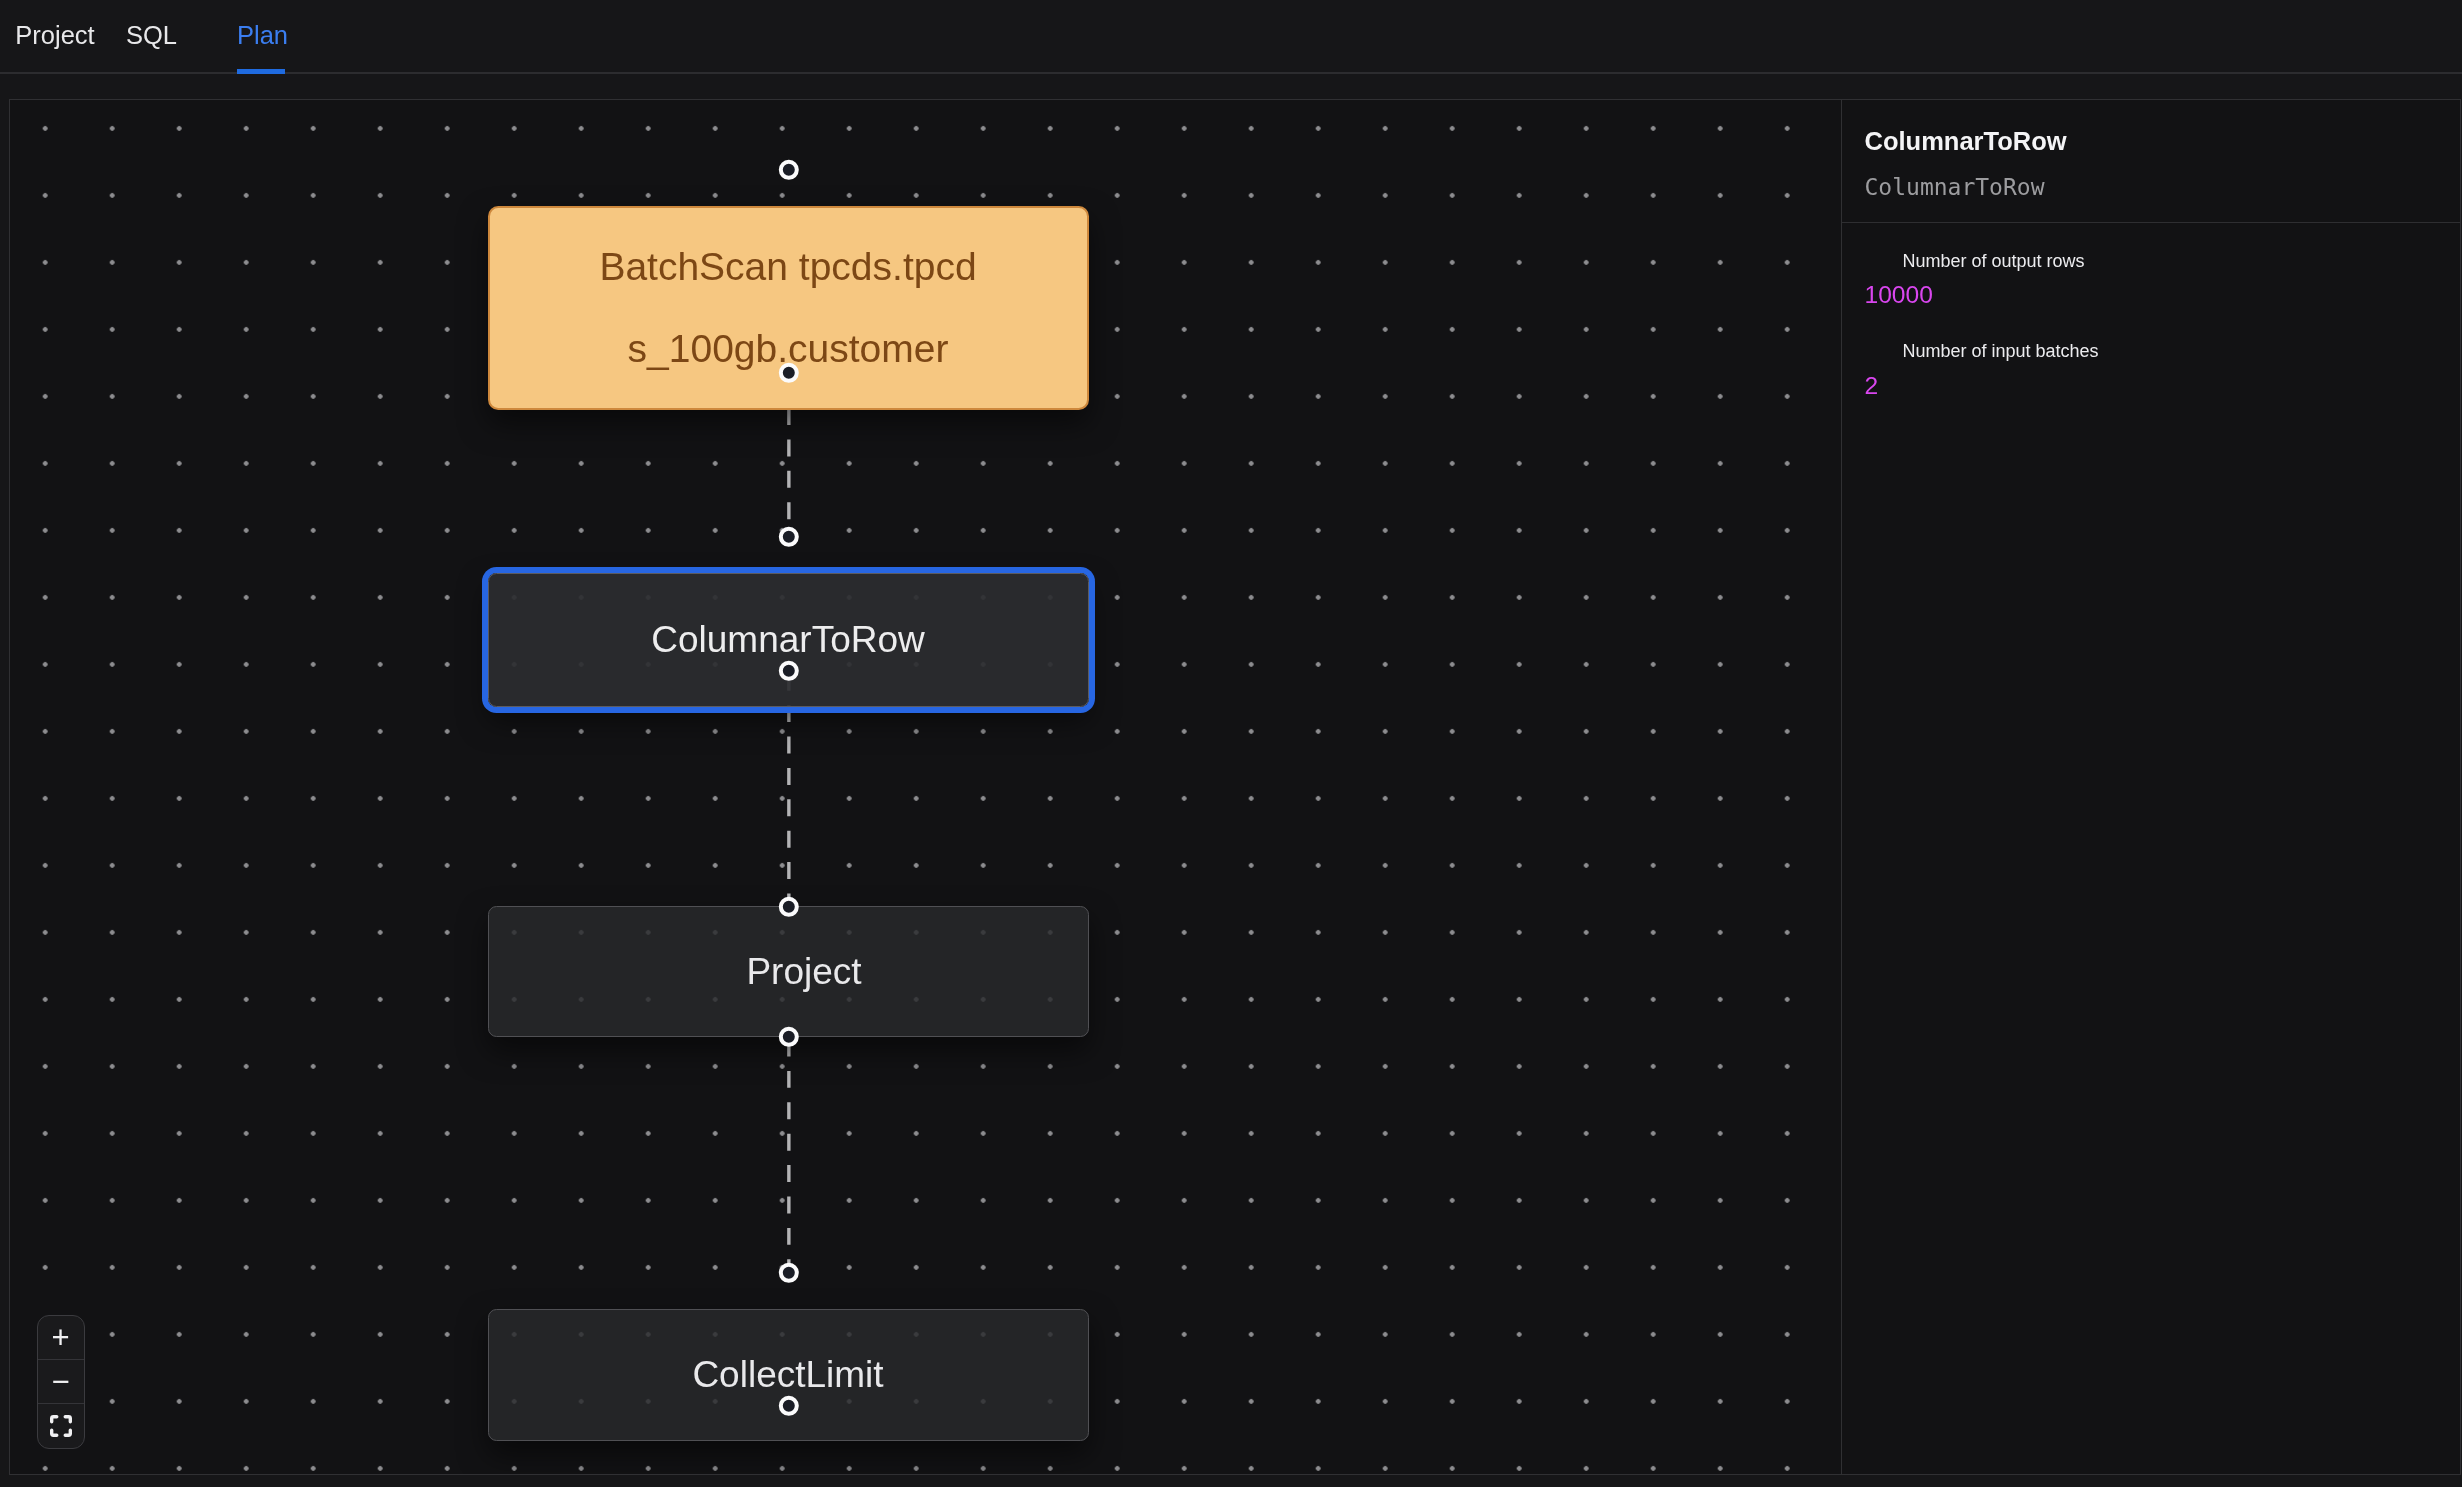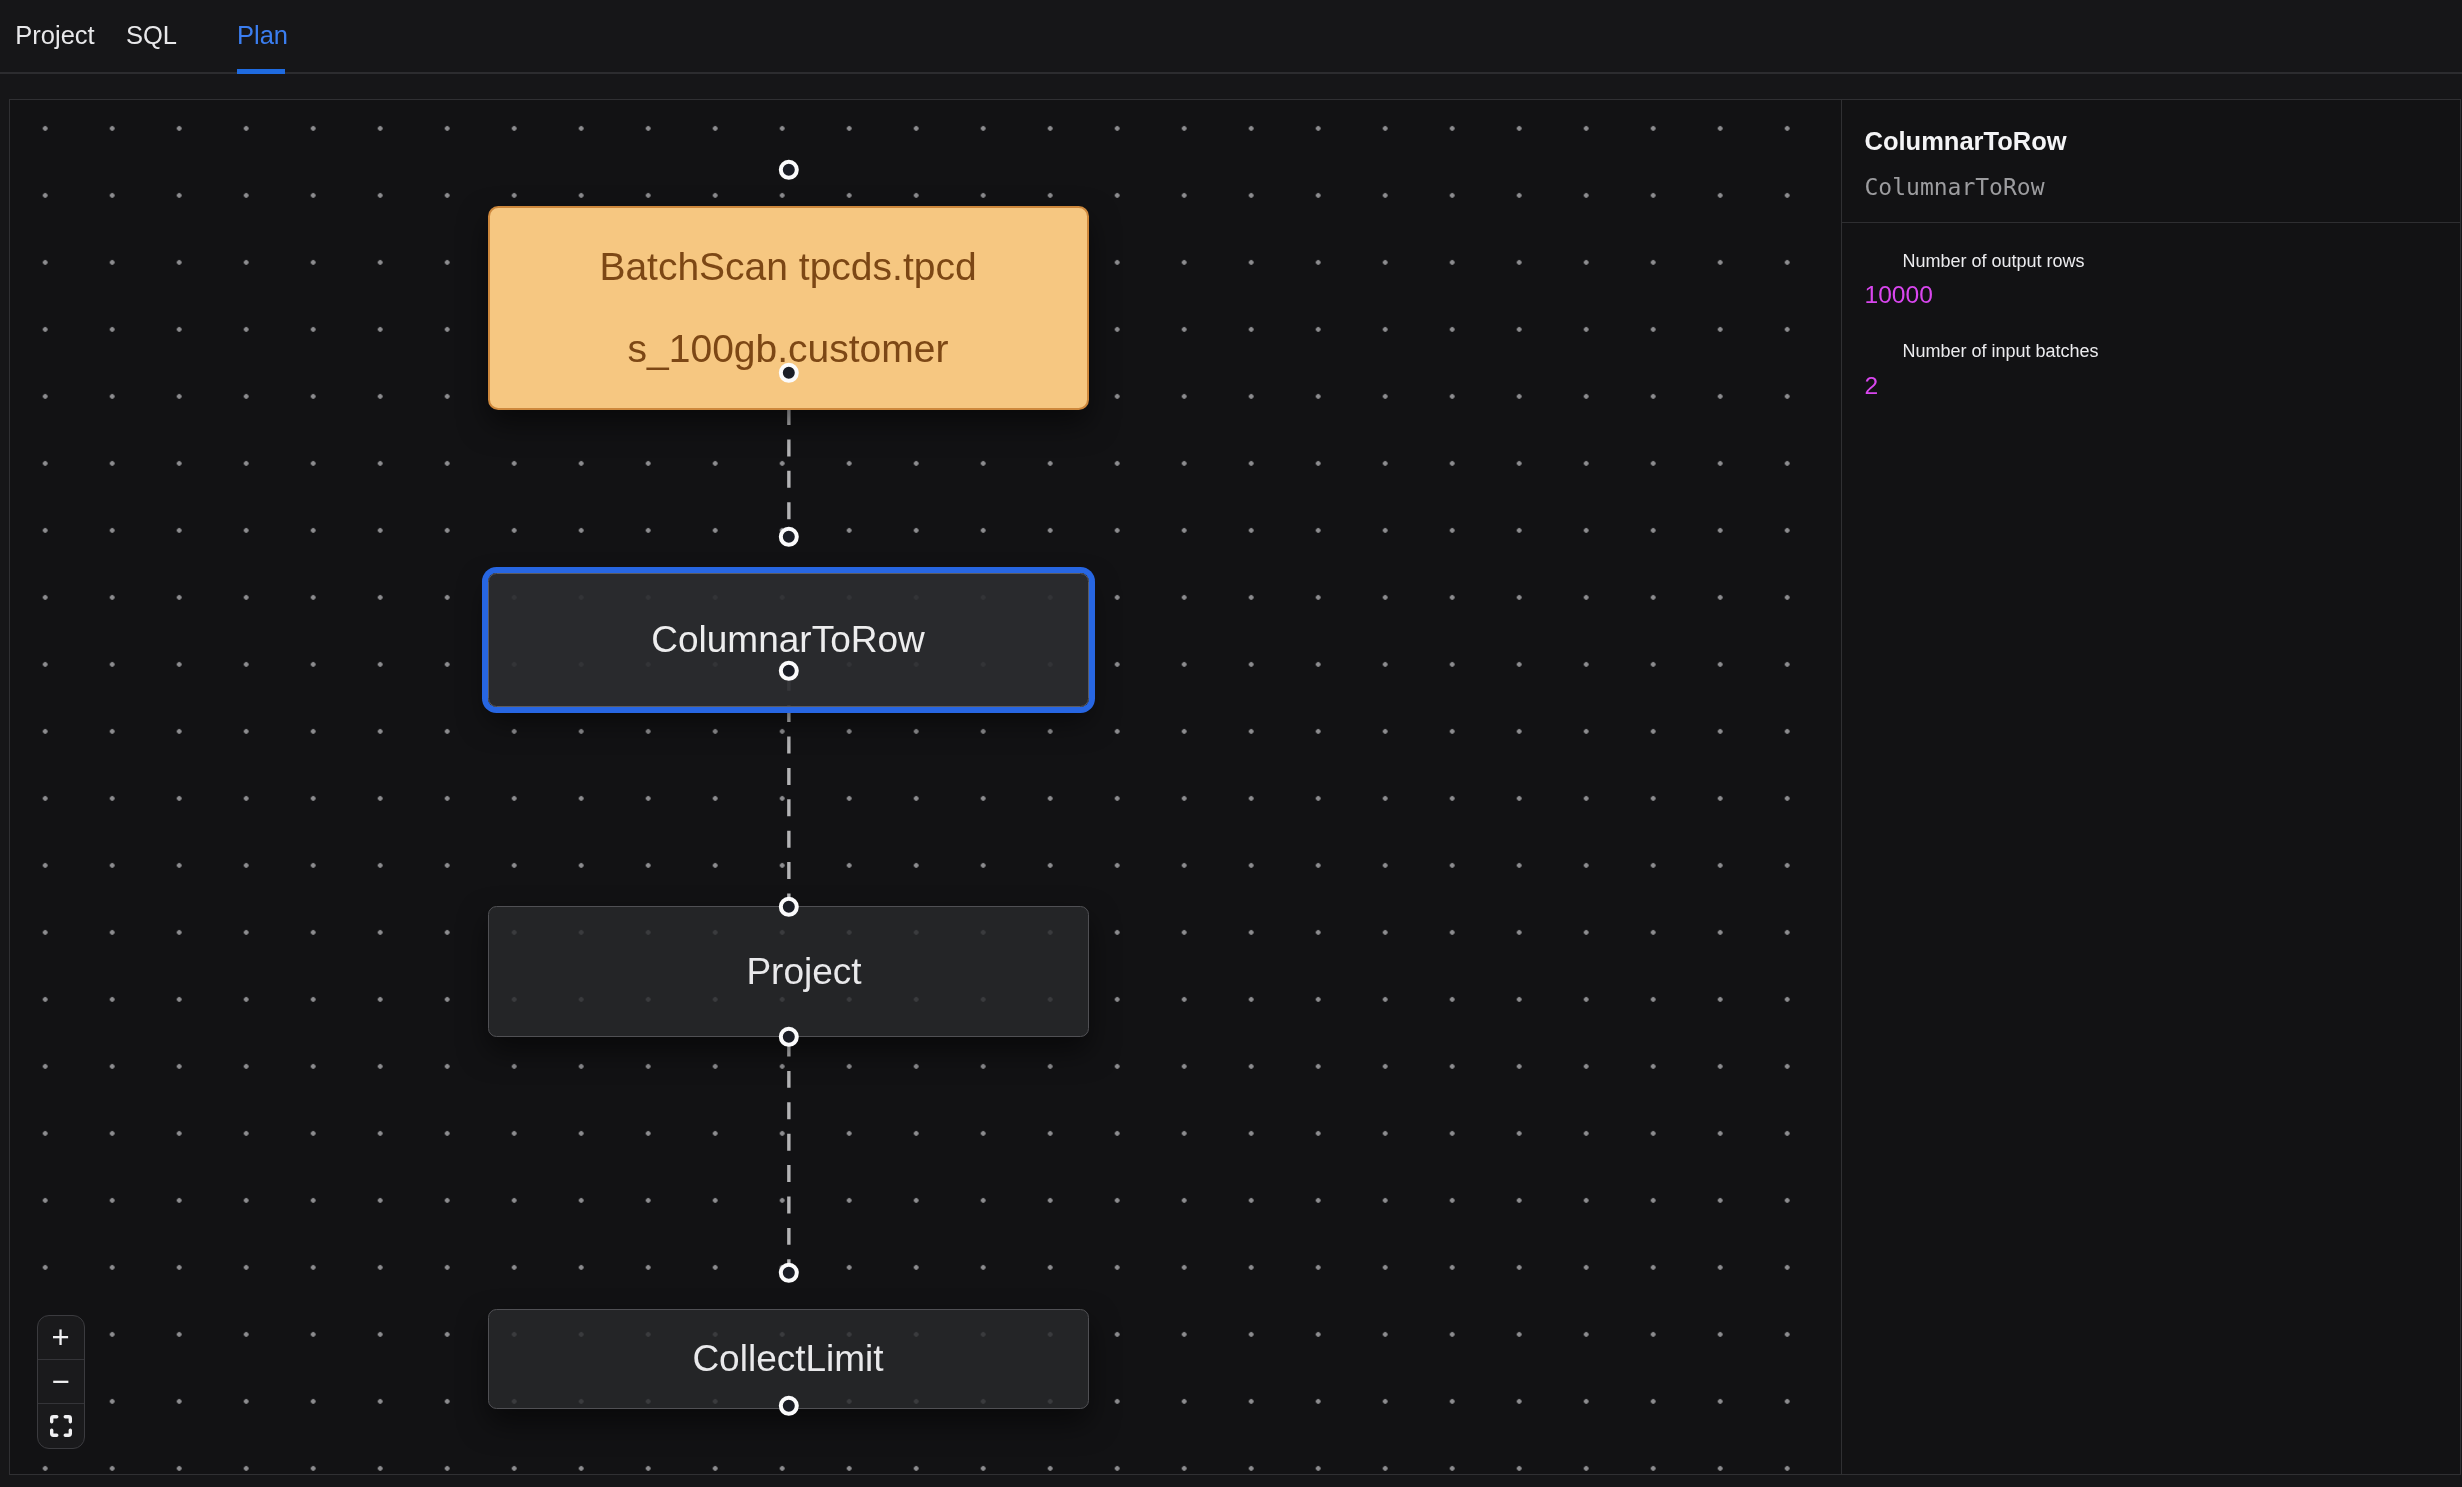--- a/index.html
+++ b/index.html
@@ -37,21 +37,21 @@
         box-shadow:0 13.6px 29px rgba(0,0,0,0.5);margin-top:36px;}
   .node-scan{top:70px;height:204px;background:#f6c781;border:2.5px solid #ce883c;
         border-radius:10.2px;color:#7c4715;font-size:39px;line-height:82px;}
   .node-scan .node-label{display:block;}
   .node-selected{top:437px;height:134px;background:rgba(43,44,48,0.92);
         border:1.7px solid #5b5b60;color:#ededee;font-size:37px;
         box-shadow:0 0 0 6px #2766e2, 0 13.6px 29px rgba(0,0,0,0.5);}
   .node-dark{background:rgba(40,41,44,0.82);border:1.7px solid #505054;
         color:#e9e9eb;font-size:37px;}
   .node-project{top:770px;height:131px;padding-left:32px;}
-  .node-collect{top:1173px;height:100px;}
+  .node-collect{top:1173px;height:132px;}
 
   .handle{position:absolute;width:20.4px;height:20.4px;border-radius:50%;
         border:4.2px solid #fbfbfc;background:#1a1d26;box-sizing:border-box;
         transform:translate(-50%,-50%);cursor:crosshair;}
 
   
   .controls{position:absolute;left:27px;top:1215px;width:46px;
         border:0.8px solid #3b3b3f;border-radius:12px;background:#1a1a1c;overflow:hidden;}
   .ctrl-btn{width:100%;height:44px;display:flex;align-items:center;justify-content:center;
         color:#f0f0f2;font-size:31px;font-weight:300;border-bottom:0.8px solid #343438;

